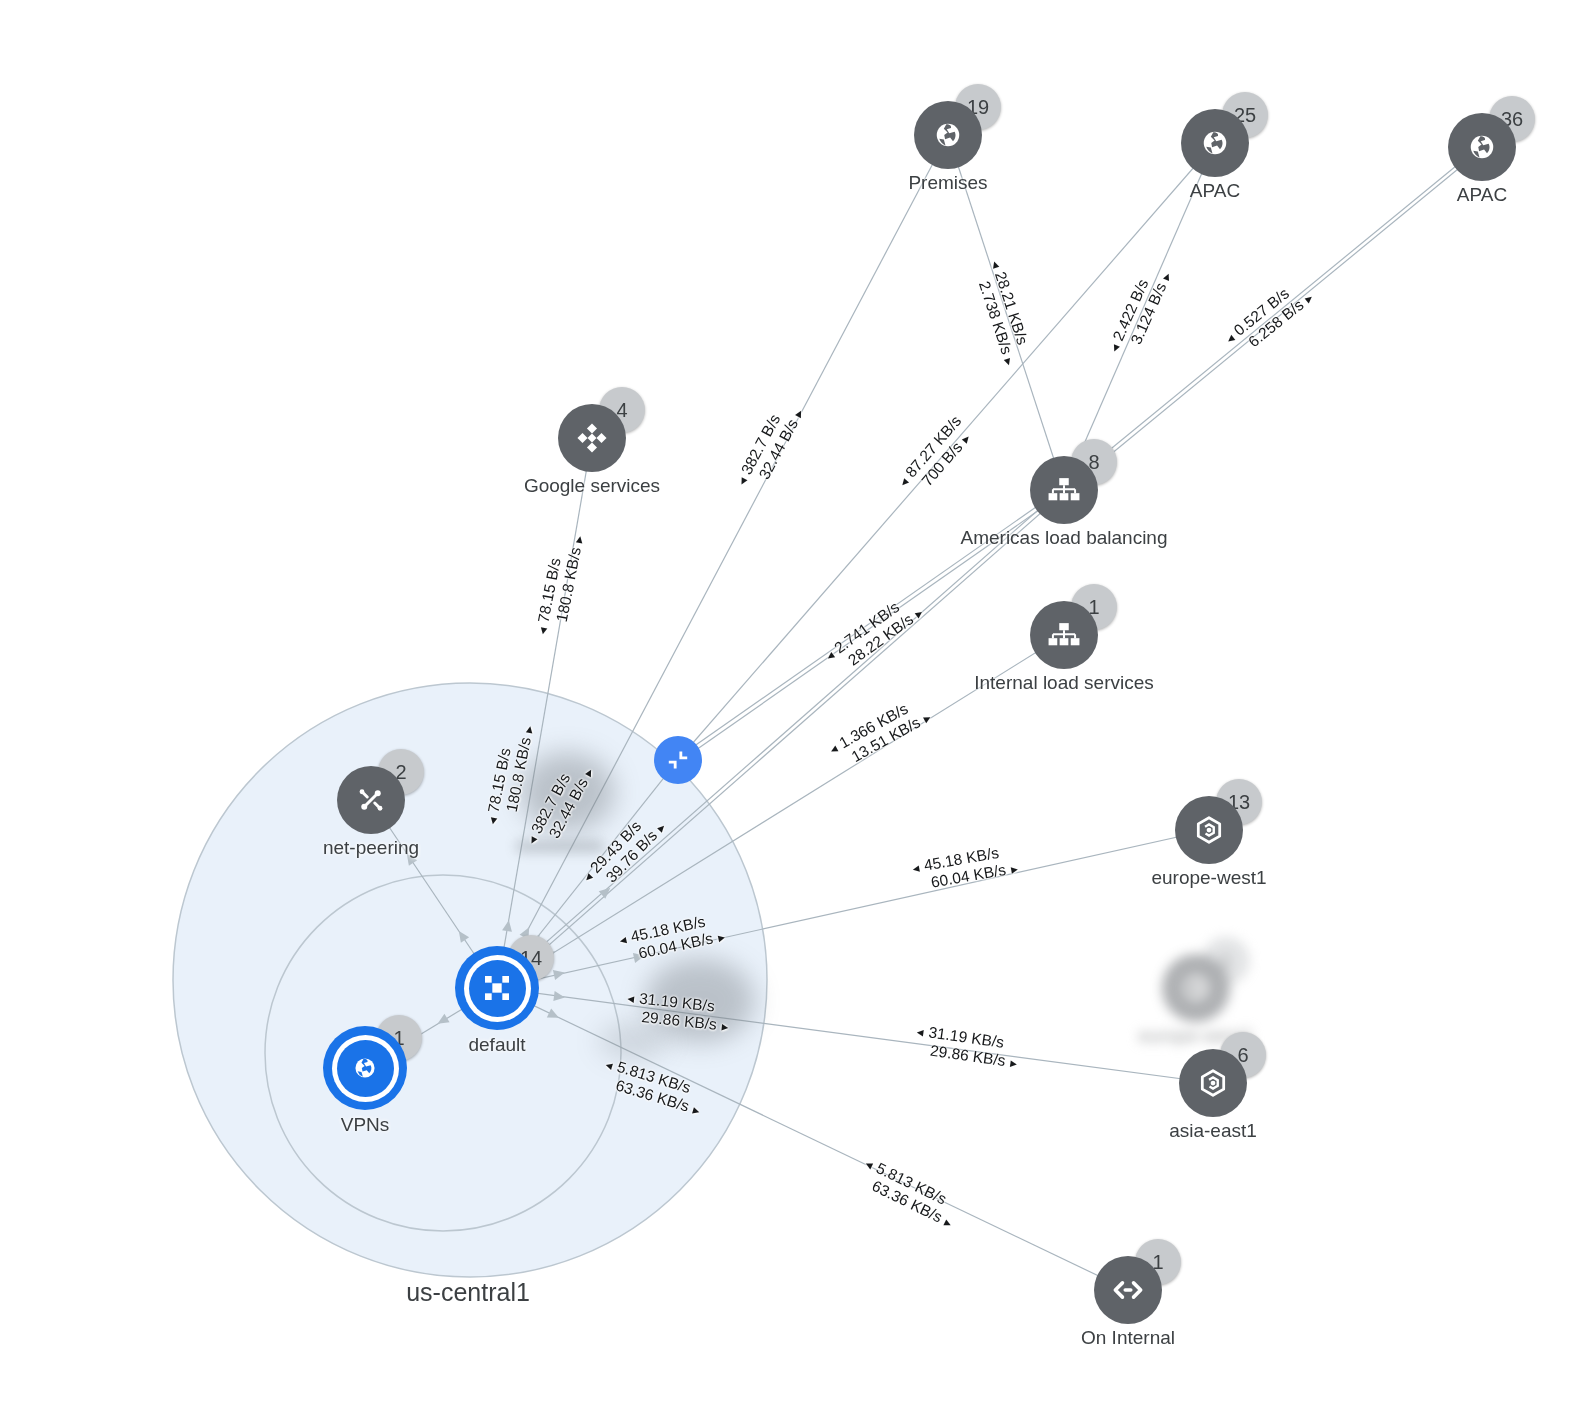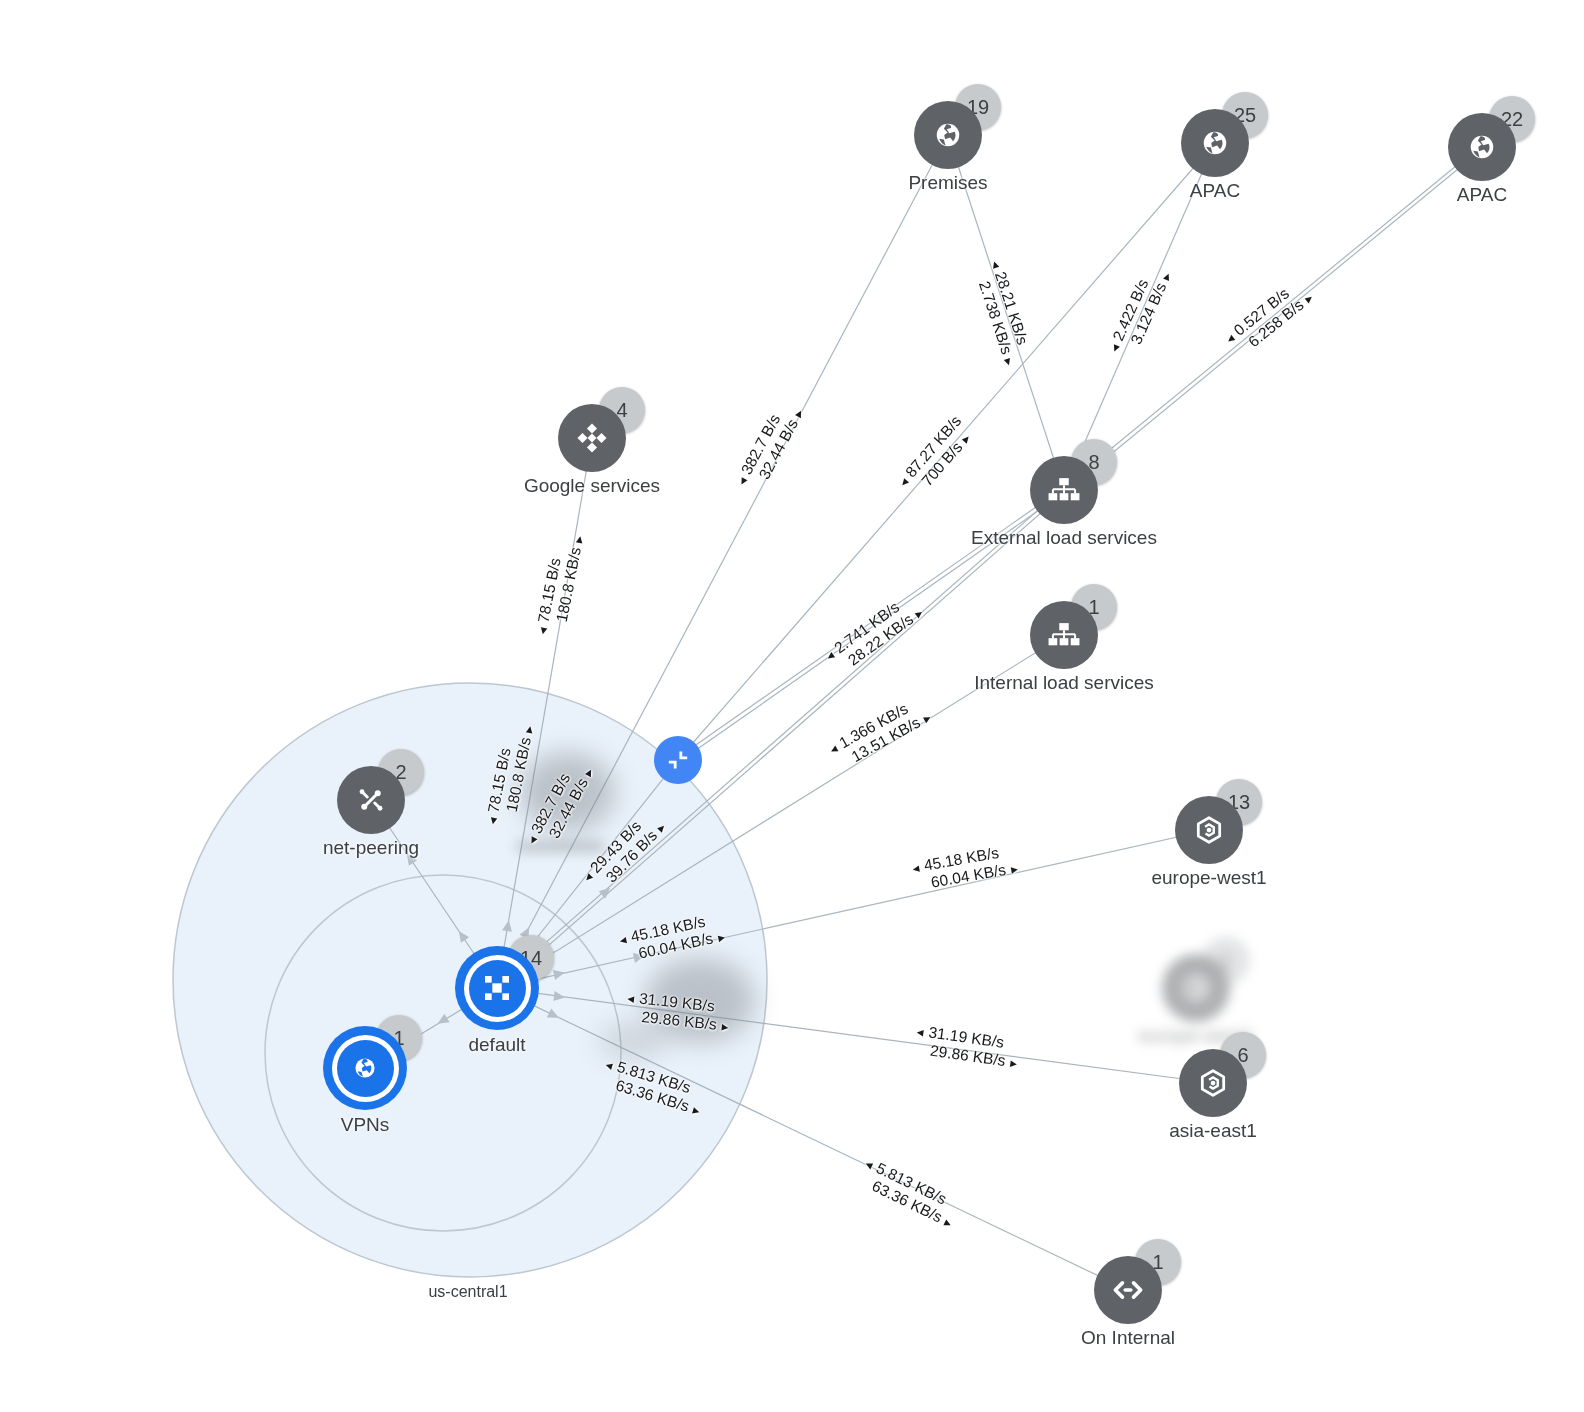--- a/index.html
+++ b/index.html
@@ -28,21 +28,21 @@
   .nlabel{position:absolute;left:0;top:37px;transform:translate(-50%,0);white-space:nowrap;
           font-size:19px;font-weight:500;color:#3c4043;z-index:6;text-shadow:0 0 4px #fff,0 0 4px #fff;}
   .nlabel.lowered{top:46px;text-align:right;}
   
   .ring-outer{width:84px;height:84px;border-radius:50%;background:#1a73e8;display:flex;align-items:center;justify-content:center;}
   .ring-white{width:67px;height:67px;border-radius:50%;background:#fff;display:flex;align-items:center;justify-content:center;}
   .ring-inner{width:57px;height:57px;border-radius:50%;background:#1a73e8;display:flex;align-items:center;justify-content:center;}
   .junction{width:48px;height:48px;background:#4285f4;}
   .ghost{filter:blur(6px);opacity:.5;z-index:3;}
   .region-label{position:absolute;left:468px;top:1292px;transform:translate(-50%,-50%);
-                font-size:16px;font-weight:500;color:#3c4043;z-index:6;}
+                font-size:25px;font-weight:500;color:#3c4043;z-index:6;}
 </style>
 </head>
 <body>
 
 <div id="canvas">
 
   <svg class="edges" width="1584" height="1412">
     <circle cx="470" cy="980" r="297" fill="#e9f1fa" stroke="#bcc7d0" stroke-width="1.5"></circle>
     <circle cx="443" cy="1053" r="178" fill="none" stroke="#bcc7d0" stroke-width="1.5"></circle>
     <g stroke="#a9b5be" stroke-width="1.2" fill="none">
@@ -174,21 +174,21 @@
       <svg viewBox="0 0 48 48" width="40" height="40">
         <circle cx="24" cy="24" r="13.5" fill="#fff"></circle>
         <path fill="#5f6368" d="M22 11c4 0 6.5 2 5.5 4.5l-5 1.5 3 5 6.5-2c2 3.5 1 8.5-2 11.5l-3.5-4.5-6 2-1-5 4-3-4.5-4.5z"></path>
         <path fill="#5f6368" d="M13.5 28.5a13.5 13.5 0 0 0 7.5 8l-2-7z"></path>
       </svg>
     </div>
     <div class="nlabel">APAC</div>
   </div>
 
   <div class="node" style="left:1482px;top:147px;">
-    <div class="badge">22</div>
+    <div class="badge">36</div>
     <div class="ncircle gray">
       <svg viewBox="0 0 48 48" width="40" height="40">
         <circle cx="24" cy="24" r="13.5" fill="#fff"></circle>
         <path fill="#5f6368" d="M22 11c4 0 6.5 2 5.5 4.5l-5 1.5 3 5 6.5-2c2 3.5 1 8.5-2 11.5l-3.5-4.5-6 2-1-5 4-3-4.5-4.5z"></path>
         <path fill="#5f6368" d="M13.5 28.5a13.5 13.5 0 0 0 7.5 8l-2-7z"></path>
       </svg>
     </div>
     <div class="nlabel">APAC</div>
   </div>
 
@@ -210,21 +210,21 @@
     <div class="badge">8</div>
     <div class="ncircle gray">
       <svg viewBox="0 0 48 48" width="38" height="38">
         <rect x="18" y="9" width="12" height="9" fill="#fff"></rect>
         <path d="M24 18v5M10 23h28M10 23v5M24 23v5M38 23v5" stroke="#fff" stroke-width="2.5" fill="none"></path>
         <rect x="4.5" y="28" width="11" height="9" fill="#fff"></rect>
         <rect x="18.5" y="28" width="11" height="9" fill="#fff"></rect>
         <rect x="32.5" y="28" width="11" height="9" fill="#fff"></rect>
       </svg>
     </div>
-    <div class="nlabel">External load services</div>
+    <div class="nlabel">Americas load balancing</div>
   </div>
 
   <div class="node" style="left:1064px;top:635px;">
     <div class="badge">1</div>
     <div class="ncircle gray">
       <svg viewBox="0 0 48 48" width="38" height="38">
         <rect x="18" y="9" width="12" height="9" fill="#fff"></rect>
         <path d="M24 18v5M10 23h28M10 23v5M24 23v5M38 23v5" stroke="#fff" stroke-width="2.5" fill="none"></path>
         <rect x="4.5" y="28" width="11" height="9" fill="#fff"></rect>
         <rect x="18.5" y="28" width="11" height="9" fill="#fff"></rect>

